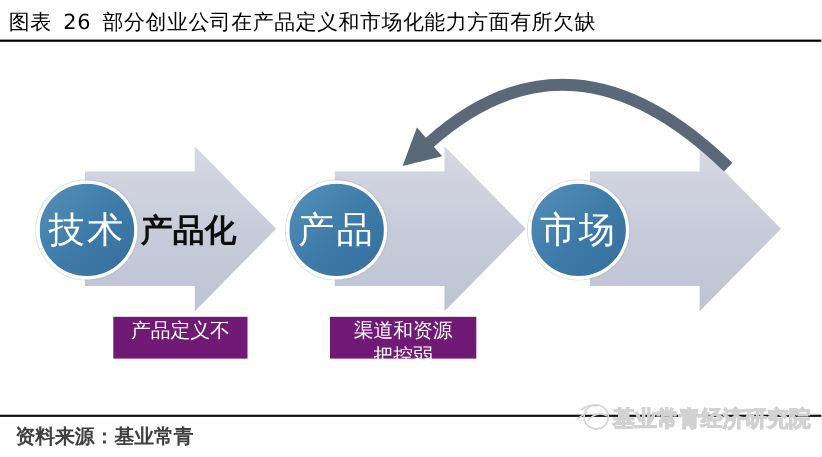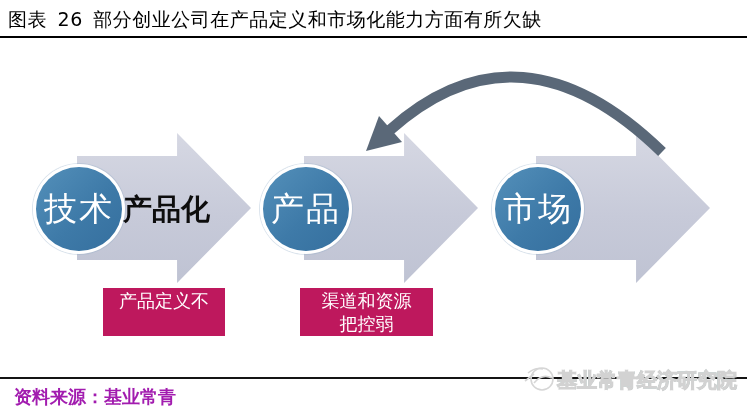--- a/index.html
+++ b/index.html
@@ -21,39 +21,39 @@
   .a1{left:77px} .a2{left:304px} .a3{left:536px}
 
   .circle {
     position:absolute; top:164px; width:92px; height:90px; box-sizing:border-box;
     border-radius:50%; border:3px solid #fff;
     background:linear-gradient(135deg,#5490ba 0%,#3e7aa8 55%,#356f9e 100%);
     box-shadow:0 0 0 1px rgba(150,175,200,0.35);
     display:flex; align-items:center; justify-content:center;
     color:#fff; font-size:33px; letter-spacing:2px;
   }
-  .c1{left:33px} .c2{left:260px} .c3{left:492px}
+  .c1{left:33px} .c2{left:260px} .c3{left:480px}
 
   .alabel {
     position:absolute; top:192px; width:92px; height:34px; line-height:34px;
-    text-align:left; font-size:29px; font-weight:bold; color:#0d0d0d; white-space:nowrap;
+    text-align:right; font-size:29px; font-weight:bold; color:#0d0d0d; white-space:nowrap;
   }
   .l1{left:123px} .l2{left:352px} .l3{left:580px}
 
   .note {
-    position:absolute; top:288px; height:48px; box-sizing:border-box; padding-top:1px;
-    background:#be185d; color:#fff; font-size:18px; line-height:23px; text-align:center;
+    position:absolute; top:288px; height:38px; box-sizing:border-box; padding-top:1px;
+    background:#701a75; color:#fff; font-size:18px; line-height:23px; text-align:center;
   }
   .n1{left:103px; width:122px;} .n2{left:300px; width:133px;}
 
   .fb-svg { position:absolute; left:0; top:0; width:747px; height:415px; pointer-events:none; }
 
   .rule-bottom { position:absolute; left:0; top:377px; width:747px; height:2px; background:#141414; }
   .source {
-    position:absolute; left:14px; top:385px; font-size:18px; font-weight:bold; color:#a21caf;
+    position:absolute; left:14px; top:385px; font-size:18px; font-weight:bold; color:#404040;
     white-space:nowrap;
   }
   .logo { position:absolute; left:522px; top:361px; }
   .watermark {
     position:absolute; left:557px; top:367px; font-size:20px; font-weight:bold;
     color:#0f766e; -webkit-text-stroke:1px #d2d2d2; white-space:nowrap;
   }
 </style>
 </head>
 <body>

